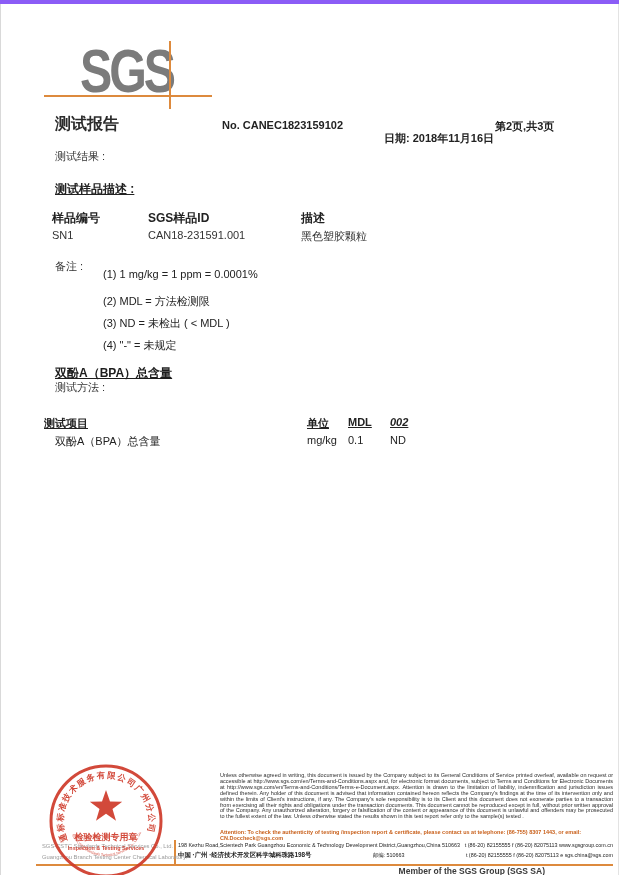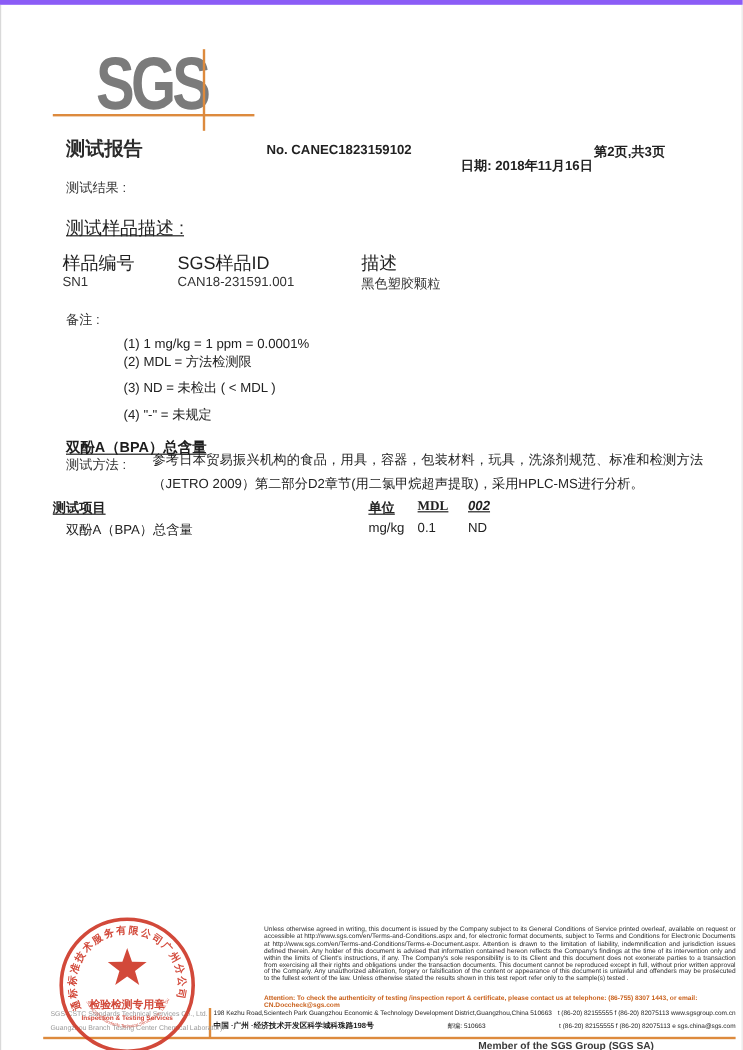--- a/index.html
+++ b/index.html
@@ -12,21 +12,21 @@
   }
   .abs{position:absolute;}
   .logo-text{
     font-weight:bold;color:#7b7b7b;font-size:62px;line-height:1;
     letter-spacing:-4px;transform:scaleX(0.78);transform-origin:left top;
   }
   .orange{background:#dd8a3d;}
   .title{font-size:16px;font-weight:bold;color:#2b2b2b;}
   .hmeta{font-size:11px;font-weight:bold;color:#222;}
   .lbl{font-size:11px;color:#333;}
-  .lbl-b{font-size:15px;color:#222;font-weight:normal;}
+  .lbl-b{font-size:12px;color:#222;font-weight:bold;}
   .u{text-decoration:underline;}
   .cellc{text-align:left;}
   .note{font-size:11px;color:#222;}
   .section-h{font-size:12px;font-weight:bold;color:#1d1d1d;text-decoration:underline;}
   .method-text{font-size:11px;line-height:20px;color:#222;text-align:justify;}
   .rt-h{font-size:11px;font-weight:bold;color:#222;text-decoration:underline;}
   .rt-h.it{font-style:italic;}
   .rt-c{font-size:11px;color:#222;}
   .legal{font-size:5.5px;line-height:5.9px;color:#2e2e2e;text-align:justify;}
   .attention{font-size:5.5px;line-height:5.9px;color:#c9611c;font-weight:bold;}
@@ -57,33 +57,32 @@
   <div>
     <div class="abs lbl-b cellc" style="left:52px;top:206px;width:70px;">样品编号</div>
     <div class="abs lbl-b cellc" style="left:148px;top:206px;width:125px;">SGS样品ID</div>
     <div class="abs lbl-b" style="left:301px;top:206px;text-align:center;">描述</div>
     <div class="abs lbl cellc" style="left:52px;top:225px;width:70px;">SN1</div>
     <div class="abs lbl cellc" style="left:148px;top:225px;width:125px;">CAN18-231591.001</div>
     <div class="abs lbl" style="left:301px;top:225px;">黑色塑胶颗粒</div>
   </div>
 
   <div class="abs lbl" style="left:55px;top:255px;">备注 :</div>
-  <div class="abs note" style="left:103px;top:277px;">(1) 1 mg/kg = 1 ppm = 0.0001%</div>
+  <div class="abs note" style="left:103px;top:264px;">(1) 1 mg/kg = 1 ppm = 0.0001%</div>
   <div class="abs note" style="left:103px;top:290px;">(2) MDL = 方法检测限</div>
   <div class="abs note" style="left:103px;top:312px;">(3) ND = 未检出 ( &lt; MDL )</div>
   <div class="abs note" style="left:103px;top:334px;">(4) "-" = 未规定</div>
 
   <div class="abs section-h" style="left:55px;top:361px;">双酚A（BPA）总含量</div>
   <div class="abs lbl" style="left:55px;top:376px;">测试方法 :</div>
-  <div class="abs method-text" style="left:127px;top:370px;width:459px;">参考日本贸易振兴机构的食品，用具，容器，包装材料，玩具，洗涤剂规范、标准和检测方法（JETRO 2009）第二部分D2章节(用二氯甲烷超声提取)，采用HPLC-MS进行分析。</div>
 
   <div>
     <div class="abs rt-h" style="left:44px;top:412px;">测试项目</div>
     <div class="abs rt-h cellc" style="left:307px;top:412px;width:40px;">单位</div>
-    <div class="abs rt-h cellc" style="left:348px;top:412px;width:40px;font-family:Liberation Serif, serif;">MDL</div>
+    <div class="abs rt-h cellc" style="left:348px;top:412px;width:40px;">MDL</div>
     <div class="abs rt-h it cellc" style="left:390px;top:412px;width:40px;">002</div>
     <div class="abs rt-c" style="left:55px;top:430px;">双酚A（BPA）总含量</div>
     <div class="abs rt-c cellc" style="left:307px;top:430px;width:40px;">mg/kg</div>
     <div class="abs rt-c cellc" style="left:348px;top:430px;width:40px;">0.1</div>
     <div class="abs rt-c cellc" style="left:390px;top:430px;width:40px;">ND</div>
   </div>
 
   <div class="abs legal" style="left:220px;top:769px;width:393px;">Unless otherwise agreed in writing, this document is issued by the Company subject to its General Conditions of Service printed overleaf, available on request or accessible at http://www.sgs.com/en/Terms-and-Conditions.aspx and, for electronic format documents, subject to Terms and Conditions for Electronic Documents at http://www.sgs.com/en/Terms-and-Conditions/Terms-e-Document.aspx. Attention is drawn to the limitation of liability, indemnification and jurisdiction issues defined therein. Any holder of this document is advised that information contained hereon reflects the Company's findings at the time of its intervention only and within the limits of Client's instructions, if any. The Company's sole responsibility is to its Client and this document does not exonerate parties to a transaction from exercising all their rights and obligations under the transaction documents. This document cannot be reproduced except in full, without prior written approval of the Company. Any unauthorized alteration, forgery or falsification of the content or appearance of this document is unlawful and offenders may be prosecuted to the fullest extent of the law. Unless otherwise stated the results shown in this test report refer only to the sample(s) tested .</div>
   <div class="abs attention" style="left:220px;top:826px;width:393px;">Attention: To check the authenticity of testing /inspection report &amp; certificate, please contact us at telephone: (86-755) 8307 1443, or email: CN.Doccheck@sgs.com</div>
 

